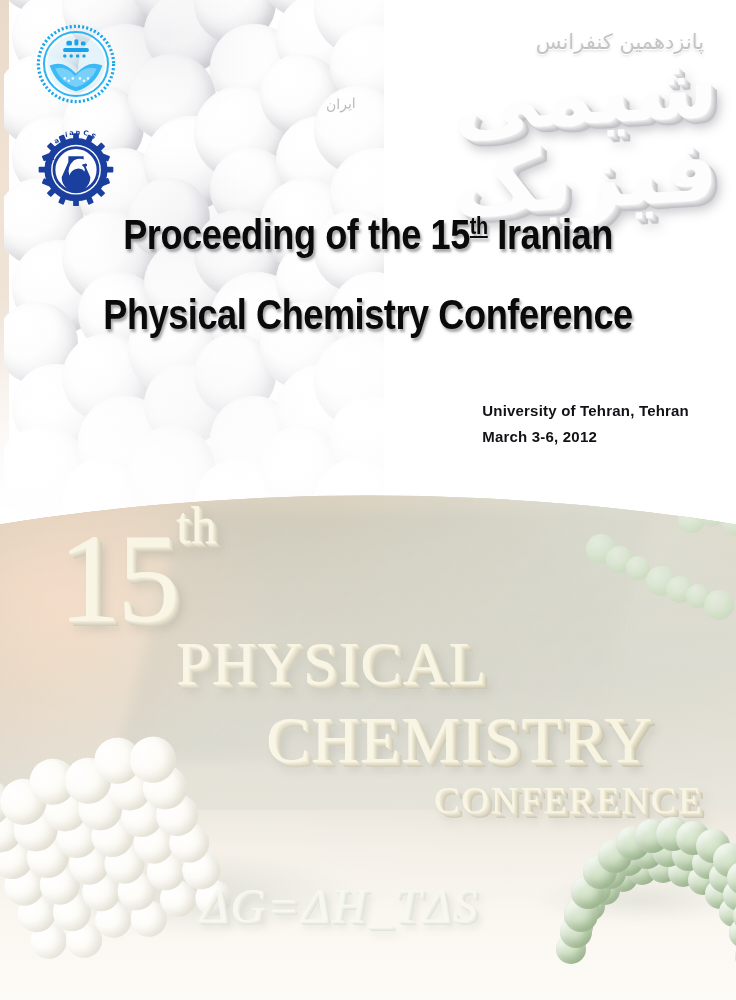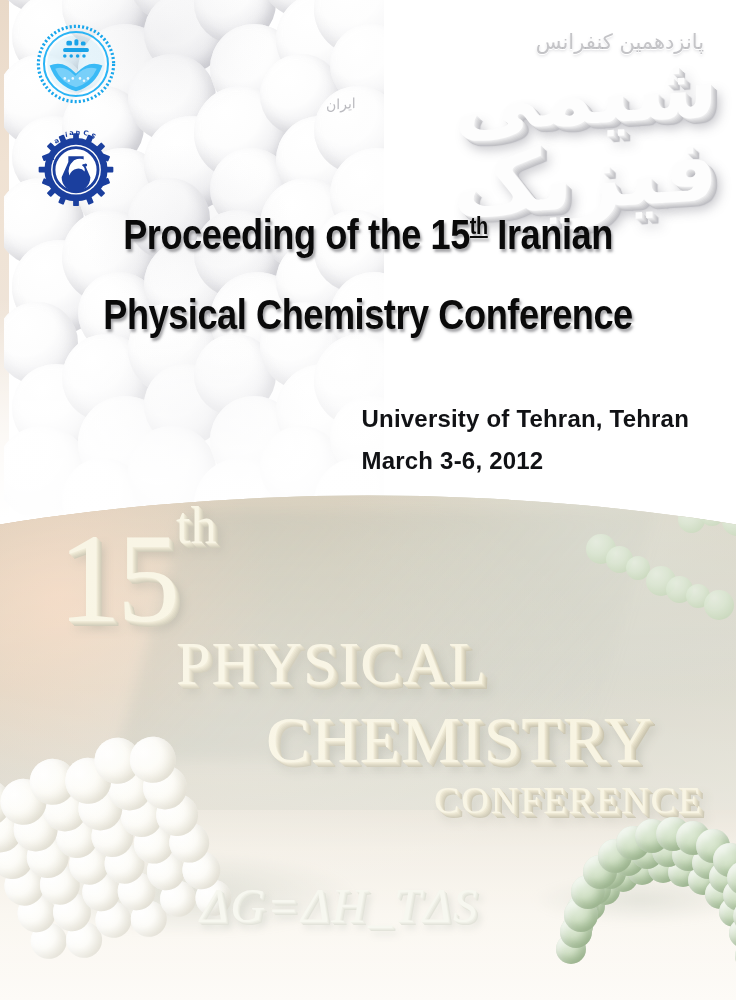--- a/index.html
+++ b/index.html
@@ -139,21 +139,21 @@
   }
 
   
   .venue-block {
     position:absolute; right:47px; top:398px;
     text-align:left;
     pointer-events:none;
   }
   .venue-line {
     font-family:"Liberation Sans", sans-serif;
-    font-size:24px; font-weight:700;
+    font-size:15px; font-weight:700;
     color:#111215;
     line-height:1.75;
     letter-spacing:.2px;
     white-space:nowrap;
   }
 
   
   .bottom-half {
     position:absolute; left:0; top:480px;
     width:736px; height:520px;

